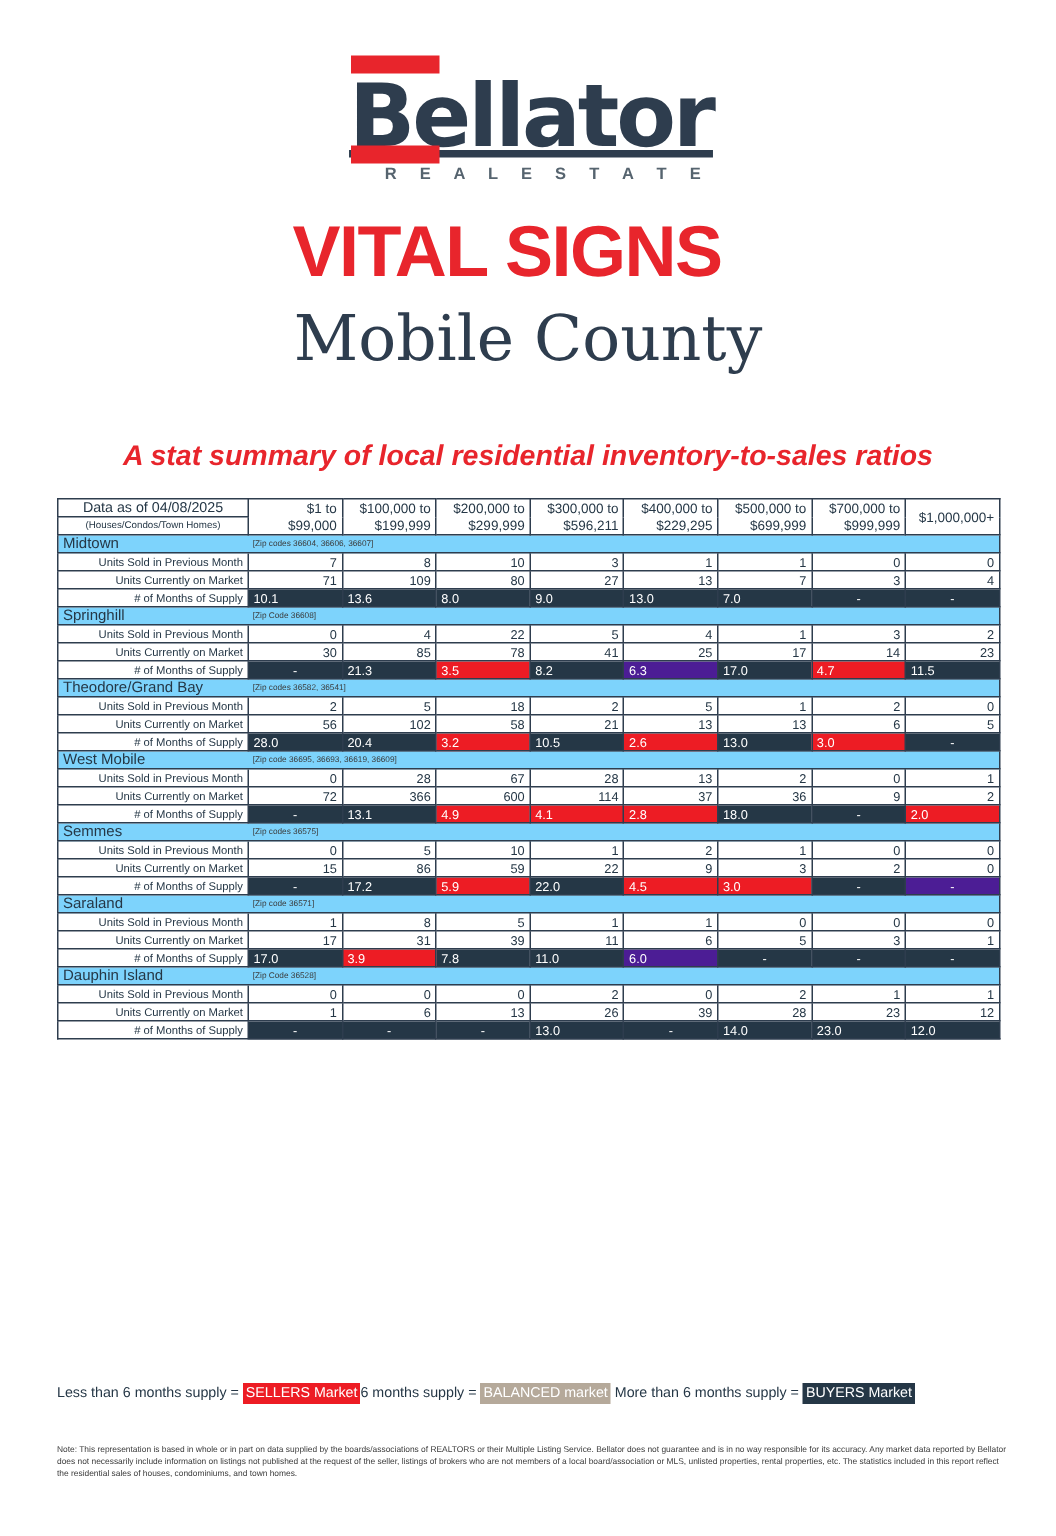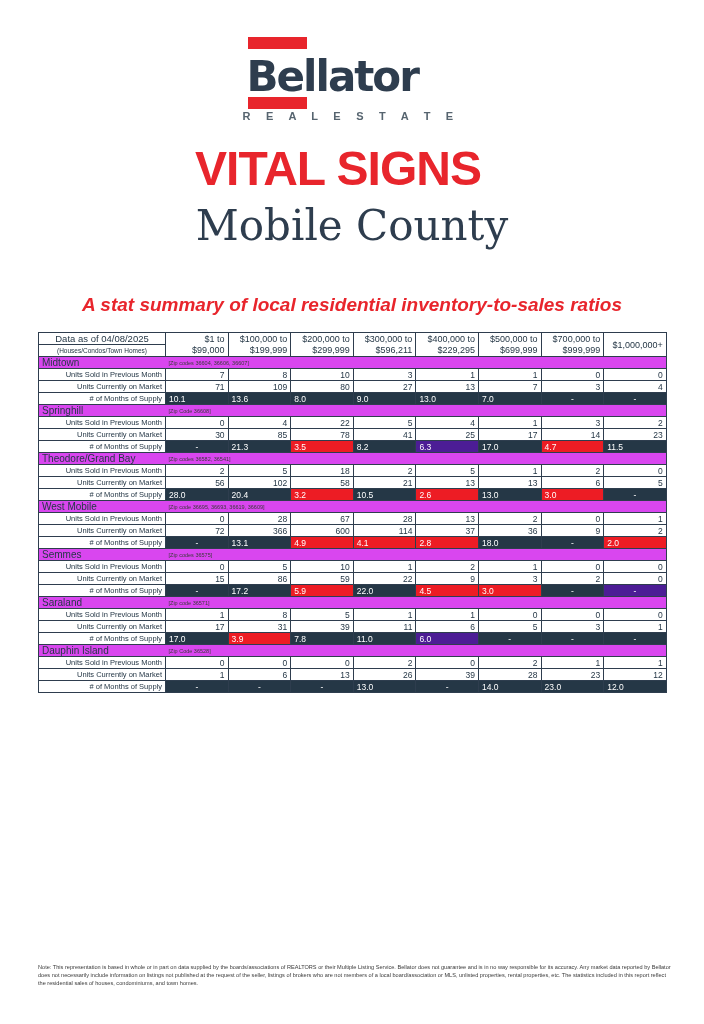--- a/index.html
+++ b/index.html
@@ -41,26 +41,27 @@
     position: absolute;
     left: 5px;
     top: 63px;
     width: 59px;
     height: 12px;
     background: #E8252C;
   }
   .logo-word {
     font-family: "DejaVu Sans", sans-serif;
     font-weight: bold;
-    font-size: 42px;
+    font-size: 58px;
     line-height: 58px;
     letter-spacing: -2px;
     color: #2E3D4E;
     padding-left: 4px;
     padding-top: 14px;
+    text-decoration: underline;
   }
   .logo-sub {
     font-family: "Liberation Sans", sans-serif;
     font-size: 11px;
     font-weight: bold;
     letter-spacing: 6.2px;
     color: #56646f;
     text-align: right;
     padding-right: 2px;
     padding-top: 4px;
@@ -154,21 +155,21 @@
     border-top: none !important;
   }
   .hdr-price-single {
     text-align: right;
     font-size: 9px;
     color: #253746;
   }
 
   
   tr.area-row td {
-    background: #d946ef;
+    background: #7dd3fc;
     border-left: 1px solid #2E3D4E;
     border-right: 1px solid #2E3D4E;
     border-top: 2px solid #2E3D4E;
     border-bottom: 1px solid #2E3D4E;
     height: 13px;
   }
   .area-name {
     font-weight: bold;
     font-size: 10px;
     color: #253746;
@@ -556,15 +557,16 @@
         <td class="supply buyers">13.0</td>
         <td class="supply buyers dash">-</td>
         <td class="supply buyers">14.0</td>
         <td class="supply buyers">23.0</td>
         <td class="supply buyers">12.0</td>
       </tr>
     </tbody>
 </table>
 
 <div id="footer-legend">
+  <div class="line2"><span>Less than 6 months supply = </span><span class="chip sellers">SELLERS Market</span><span>6 months supply = </span><span class="chip balanced">BALANCED market</span><span> More than 6 months supply = </span><span class="chip buyers">BUYERS Market</span></div>
 </div>
 
 <div id="disclaimer">Note: This representation is based in whole or in part on data supplied by the boards/associations of REALTORS or their Multiple Listing Service. Bellator does not guarantee and is in no way responsible for its accuracy. Any market data reported by Bellator does not necessarily include information on listings not published at the request of the seller, listings of brokers who are not members of a local board/association or MLS, unlisted properties, rental properties, etc. The statistics included in this report reflect the residential sales of houses, condominiums, and town homes.</div>
 
 </body></html>

